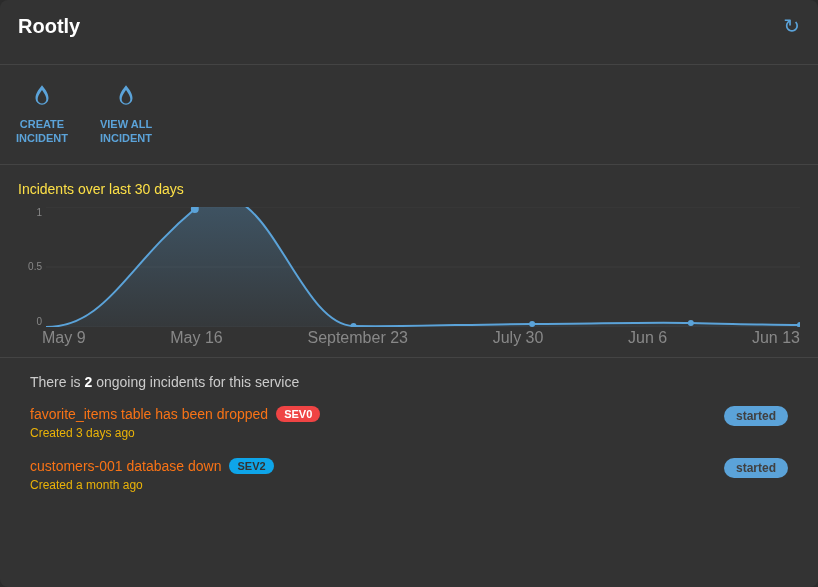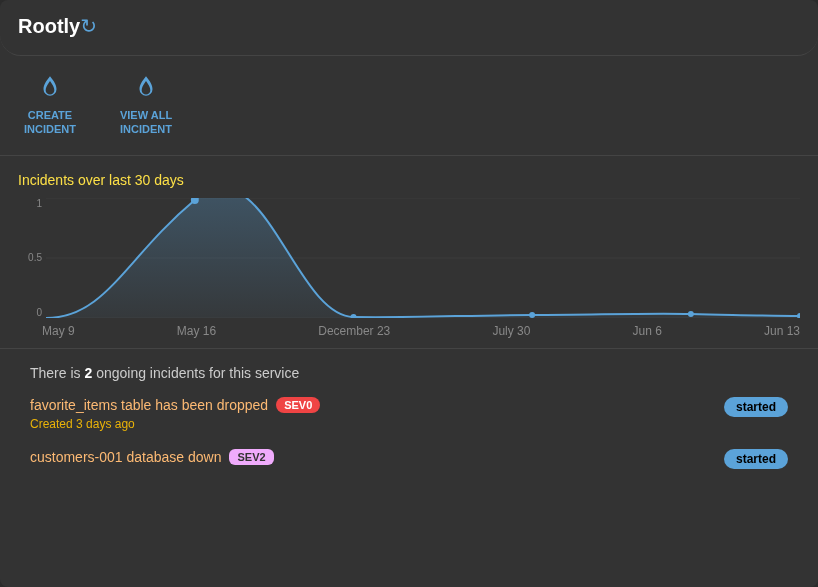--- a/index.html
+++ b/index.html
@@ -15,41 +15,41 @@
       border-radius: 8px;
       width: 818px;
       height: 587px;
       display: flex;
       flex-direction: column;
       overflow: hidden;
     }
     
     .header {
       display: flex;
+      justify-content: space-between;
       align-items: center;
-      padding: 14px 18px 17px 18px;
+      padding: 14px 18px 26px 18px;
       border-bottom: 1px solid #444;
-      border-radius: 21px;
     }
     .header-title {
       color: #ffffff;
       font-size: 20px;
       font-weight: 700;
     }
     .refresh-icon {
       color: #5ba3d9;
       font-size: 20px;
       cursor: pointer;
     }
     
     .actions-row {
       display: flex;
       flex-direction: row;
-      gap: 16px;
-      padding: 14px 18px 14px 10px;
+      gap: 4px;
+      padding: 14px 18px 14px 2px;
       border-bottom: 1px solid #444;
     }
     .action-item {
       display: flex;
       flex-direction: column;
       align-items: center;
       cursor: pointer;
       padding: 4px 14px;
       gap: 4px;
     }
@@ -102,46 +102,46 @@
     .incident-item {
       margin-bottom: 18px;
     }
     .incident-title-row {
       display: flex;
       align-items: center;
       gap: 8px;
       margin-bottom: 4px;
     }
     .incident-link {
-      color: #fdba74;
+      color: #f97316;
       font-size: 14px;
       text-decoration: none;
       cursor: pointer;
     }
     .sev-badge {
       border-radius: 12px;
       padding: 2px 8px;
       font-size: 11px;
       font-weight: 700;
       color: white;
     }
     .sev0 { background: #ef4444; }
-    .sev2 { background: #f0abfc; color: #333; border-radius: 6px; }
+    .sev2 { background: #0ea5e9; color: #333; }
     .incident-meta {
       color: #eab308;
       font-size: 12px;
     }
     .incident-row {
       display: flex;
       justify-content: space-between;
       align-items: flex-start;
     }
     .started-badge {
       background: #5ba3d9;
-      color: #000000;
+      color: #404040;
       font-size: 12px;
       font-weight: 600;
       border-radius: 12px;
       padding: 3px 12px;
       cursor: pointer;
     }
 
     
     .y-labels {
       position: absolute;
@@ -162,21 +162,21 @@
     .x-labels {
       position: absolute;
       bottom: 0;
       left: 24px;
       right: 0;
       display: flex;
       justify-content: space-between;
     }
     .x-label {
       color: #888;
-      font-size: 12px;
+      font-size: 16px;
     }
   </style>
 </head>
 <body>
 
 <div class="app-container">
 
   <div class="header">
     <span class="header-title">Rootly</span>
     <span class="refresh-icon">↻</span>
@@ -230,21 +230,21 @@
         <circle cx="150" cy="2" r="4" fill="#5ba3d9"></circle>
         <circle cx="310" cy="119" r="3" fill="#5ba3d9"></circle>
         <circle cx="490" cy="117" r="3" fill="#5ba3d9"></circle>
         <circle cx="650" cy="116" r="3" fill="#5ba3d9"></circle>
         <circle cx="760" cy="118" r="3" fill="#5ba3d9"></circle>
       </svg>
 
       <div class="x-labels">
         <span class="x-label">May 9</span>
         <span class="x-label">May 16</span>
-        <span class="x-label">December 23</span>
+        <span class="x-label">September 23</span>
         <span class="x-label">July 30</span>
         <span class="x-label">Jun 6</span>
         <span class="x-label">Jun 13</span>
       </div>
     </div>
   </div>
 
   <div class="incidents-section">
     <div class="incidents-summary">
       <span>There is </span><strong>2</strong><span> ongoing incidents for this service</span>
@@ -263,18 +263,19 @@
       </div>
     </div>
 
     <div class="incident-item">
       <div class="incident-row">
         <div>
           <div class="incident-title-row">
             <a class="incident-link">customers-001 database down</a>
             <span class="sev-badge sev2">SEV2</span>
           </div>
+          <div class="incident-meta">Created a month ago</div>
         </div>
         <span class="started-badge">started</span>
       </div>
     </div>
   </div>
 </div>
 
 </body></html>

